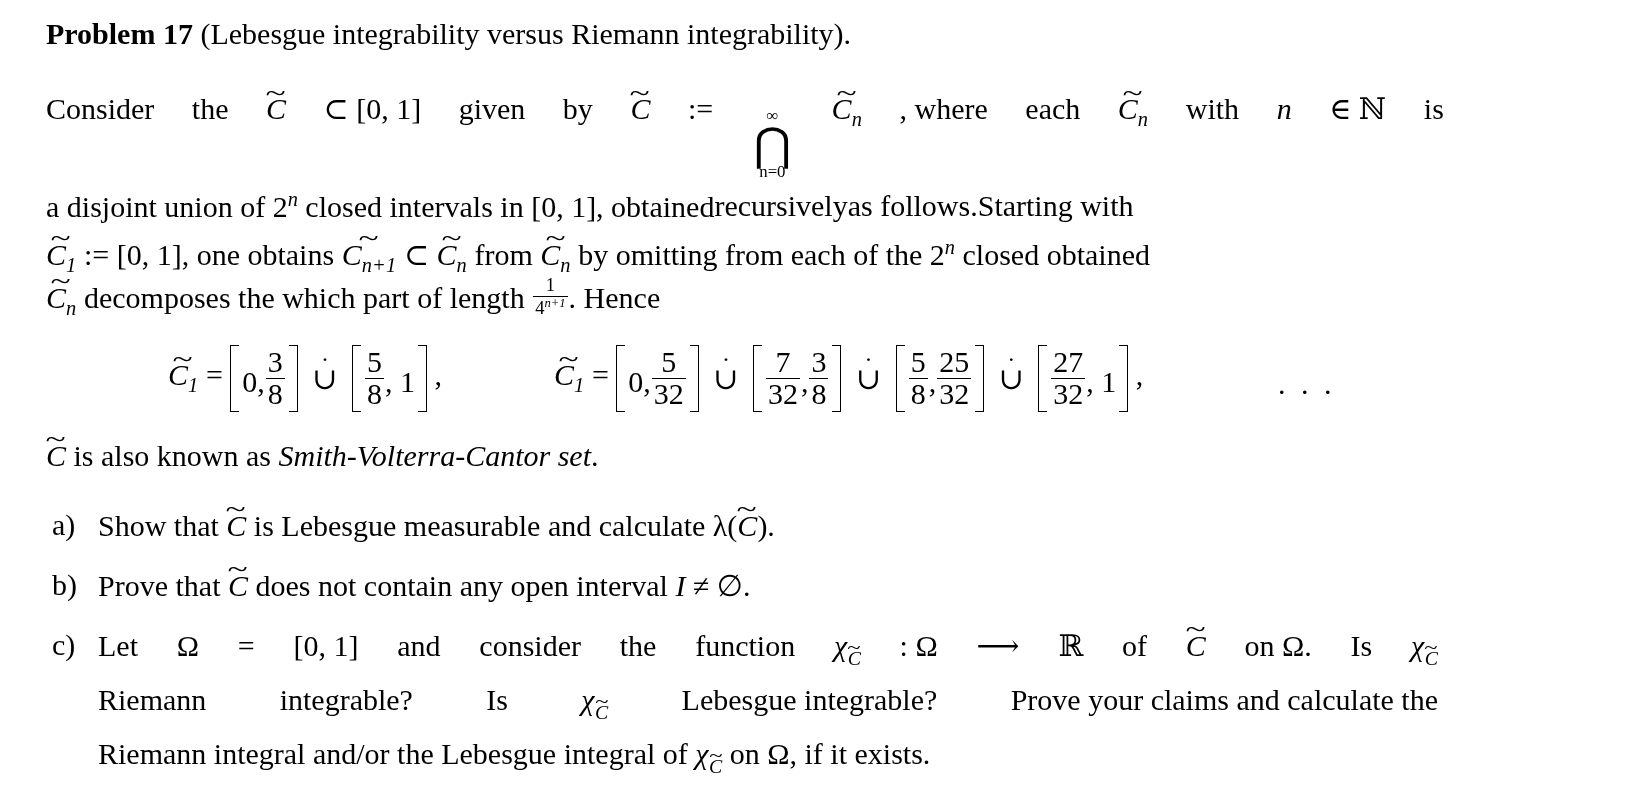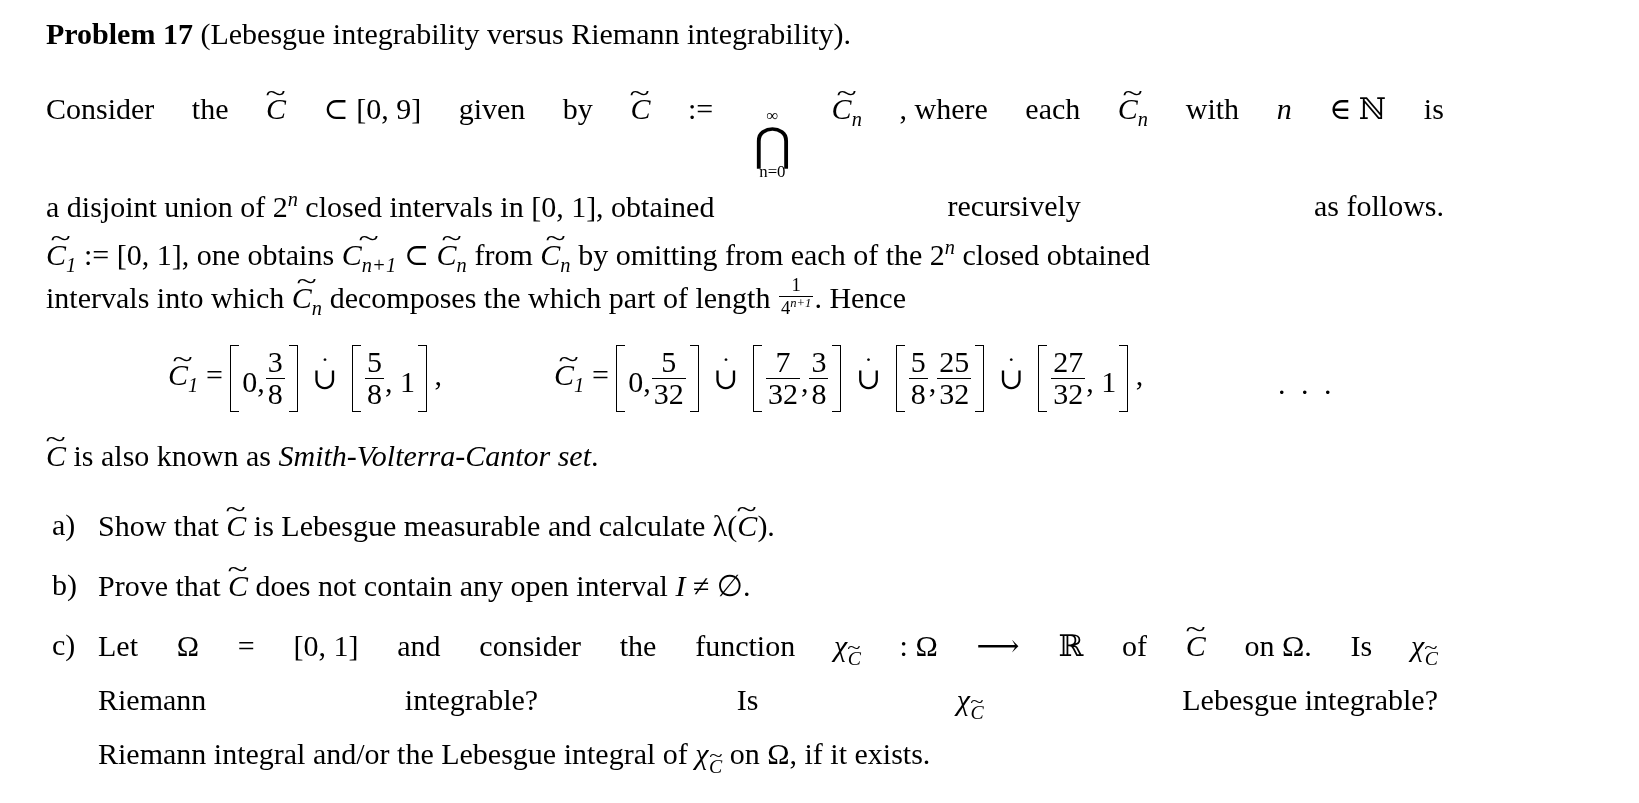--- a/index.html
+++ b/index.html
@@ -159,21 +159,20 @@
     align-items: baseline;
     justify-content: space-between;
     white-space: nowrap;
     font-size: 30px;
     line-height: 54px;
     width: 1398px;
   }
   .intro-l2 {
     display: flex;
     align-items: baseline;
-    justify-content: space-between;
     white-space: nowrap;
     font-size: 30px;
     line-height: 40px;
     width: 1398px;
   }
   .tight {
     font-size: 30px;
     line-height: 42px;
     white-space: nowrap;
   }
@@ -229,21 +228,21 @@
       <b>Problem 17</b>
       <span>(Lebesgue integrability versus Riemann integrability).</span>
     </div>
 
     <div class="gap-a"></div>
 
     <div class="intro-l1">
       <span>Consider</span>
       <span>the</span>
       <span class="tilde-wrap"><span class="tld">~</span><span>C</span></span>
-      <span class="op">⊂ [0, 9]</span>
+      <span class="op">⊂ [0, 1]</span>
       <span>given</span>
       <span>by</span>
       <span class="tilde-wrap"><span class="tld">~</span><span>C</span></span>
       <span class="op">:=</span>
       <span class="bigop">
         <span class="lim-up">∞</span>
         <span class="glyph">⋂</span>
         <span class="lim-down">n=0</span>
       </span>
       <span class="tilde-wrap"><span class="tld">~</span><span>C</span><span class="sub">n</span></span>
@@ -253,35 +252,35 @@
       <span>with</span>
       <span class="mi">n</span>
       <span class="op">∈ ℕ</span>
       <span>is</span>
     </div>
 
     <div class="intro-l2">
       <span><span>a disjoint union of 2</span><span class="sup">n</span><span> closed intervals in [0, 1], obtained</span></span>
       <span>recursively</span>
       <span>as follows.</span>
+      <span>Starting with</span>
     </div>
 
     <div class="tight">
       <span class="tilde-wrap"><span class="tld">~</span><span>C</span><span class="sub mr">1</span></span>
       <span class="op">:= [0, 1], one obtains</span>
       <span class="tilde-wrap"><span class="tld">~</span><span>C</span><span class="sub">n+1</span></span>
       <span class="op">⊂</span>
       <span class="tilde-wrap"><span class="tld">~</span><span>C</span><span class="sub">n</span></span>
       <span>from</span>
       <span class="tilde-wrap"><span class="tld">~</span><span>C</span><span class="sub">n</span></span>
       <span class="op">by omitting from each of the 2</span><span class="sup">n</span><span class="op"> closed obtained</span>
     </div>
 
     <div class="tight">
-      <span>intervals into which</span>
       <span class="tilde-wrap"><span class="tld">~</span><span>C</span><span class="sub">n</span></span>
       <span>decomposes the which part of length</span>
       <span class="frac small"><span class="n">1</span><span class="bar"></span><span class="d"><span>4</span><span class="sup">n+1</span></span></span><span>. Hence</span>
     </div>
 
     <div class="display-row">
 
       <div class="eq1">
         <span class="tilde-wrap"><span class="tld">~</span><span>C</span><span class="sub mr">1</span></span>
         <span class="op">=</span>
@@ -359,20 +358,21 @@
           <span>Is</span>
           <span class="chiC"><span>χ</span><span class="chsub"><span class="tilde-wrap"><span class="tld">~</span><span>C</span></span></span></span>
         </span>
 
         <span class="li-line">
           <span>Riemann</span>
           <span>integrable?</span>
           <span>Is</span>
           <span class="chiC"><span>χ</span><span class="chsub"><span class="tilde-wrap"><span class="tld">~</span><span>C</span></span></span></span>
           <span>Lebesgue integrable?</span>
+          <span>Prove your claims and calculate the</span>
         </span>
 
         <span class="li-line last">
           <span>Riemann integral and/or the Lebesgue integral of</span>
           <span class="chiC"><span>χ</span><span class="chsub"><span class="tilde-wrap"><span class="tld">~</span><span>C</span></span></span></span>
           <span>on Ω, if it exists.</span>
         </span>
       </li>
 
     </ol>

